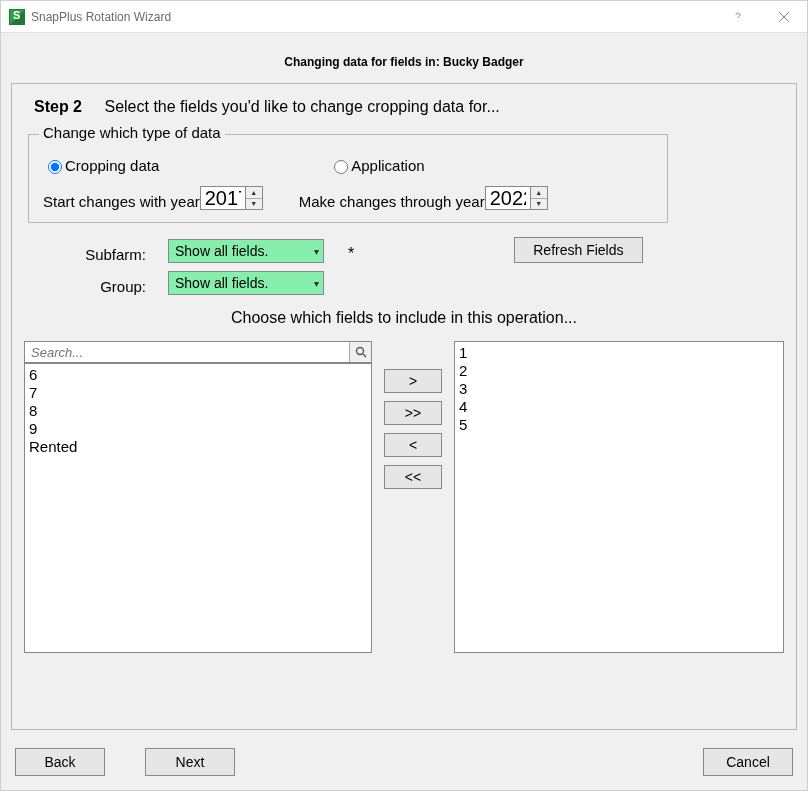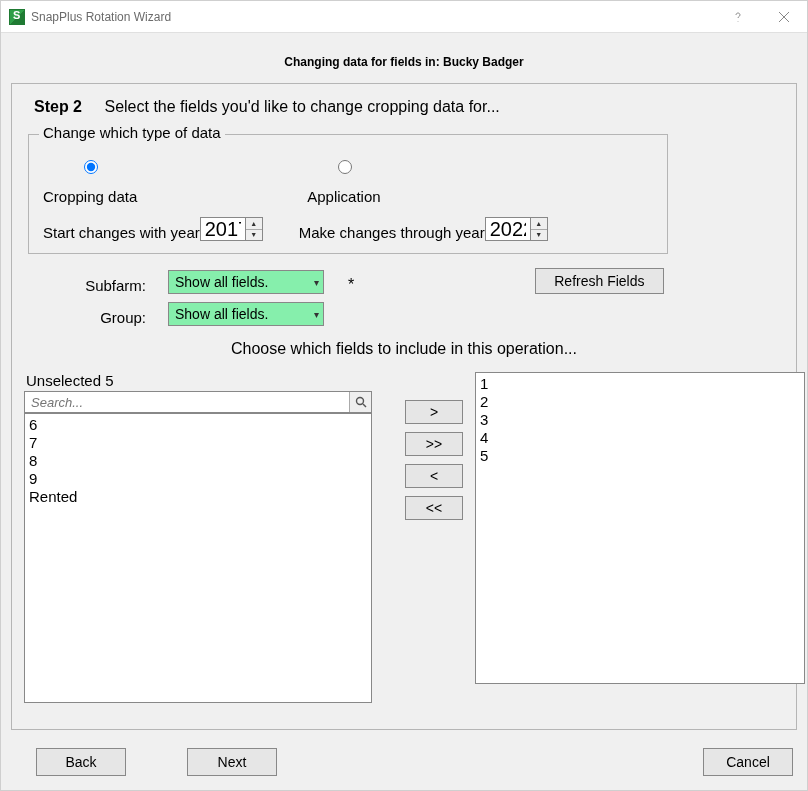--- a/index.html
+++ b/index.html
@@ -77,21 +77,21 @@
     width: 640px;
   }
   .groupbox .legend {
     position:absolute;
     top:-11px; left:10px;
     background:#f0f0f0;
     padding:0 4px;
     font-size:15px;
   }
   .radio-row { display:flex; align-items:center; gap:30px; font-size:15px; margin-bottom:12px;}
-  .radio-row label { display:flex; align-items:center; gap:14px;flex-direction:column; }
+  .radio-row label { display:flex; align-items:center; gap:0; }
   .radio-row .col2 { margin-left:140px; }
   input[type=radio]{ width:14px; height:14px; }
 
   .year-row { display:flex; align-items:flex-end; gap:0; font-size:15px;}
   .year-row .gap { width:36px; }
   .spinner {
     display:inline-flex; align-items:stretch; border:1px solid #888; background:#fff; height:24px;
   }
   .spinner input {
     border:none; width:44px; font-size:20px; padding:0 4px; font-family:inherit; outline:none;
@@ -108,21 +108,21 @@
   .combo {
     display:inline-flex; align-items:center; justify-content:space-between;
     border:1px solid #888; background:#86efac; height:24px; width:156px; padding:0 4px 0 6px;
     font-size:14px;
   }
   .combo .chev { font-size:10px; color:#333; }
   .asterisk { margin-left:8px; font-size:16px; }
   .btn {
     border:1px solid #888; background:#e6e6e6; height:26px; padding:0 18px; font-size:14px;
     display:inline-flex; align-items:center; justify-content:center; min-width:80px;
-    font-family:inherit; cursor:default;margin-left:21px;
+    font-family:inherit; cursor:default;
   }
   .refresh-wrap { margin-left:144px; }
 
   .choose-line { text-align:center; font-size:16px; padding:14px 0 10px 0;}
 
   
   .dual {
     display:flex; gap:12px; align-items:flex-start; margin-top:4px;
   }
   .list-col { display:flex; flex-direction:column; }
@@ -237,21 +237,20 @@
       <div class="combo">
         <span>Show all fields.</span>
         <span class="chev">▾</span>
       </div>
     </div>
 
     <div class="choose-line">Choose which fields to include in this operation...</div>
 
     <div class="dual">
       <div class="list-col">
-        <div class="list-title">Unselected 5</div>
         <div class="search-wrap">
           <input placeholder="Search..." style="">
           <span class="sicon">
             <svg viewBox="0 0 12 12">
                 <circle cx="5" cy="5" r="3.5"></circle>
                 <path d="M8 8 L11 11"></path>
               </svg>
           </span>
         </div>
         <div class="listbox" id="unselected-list">

